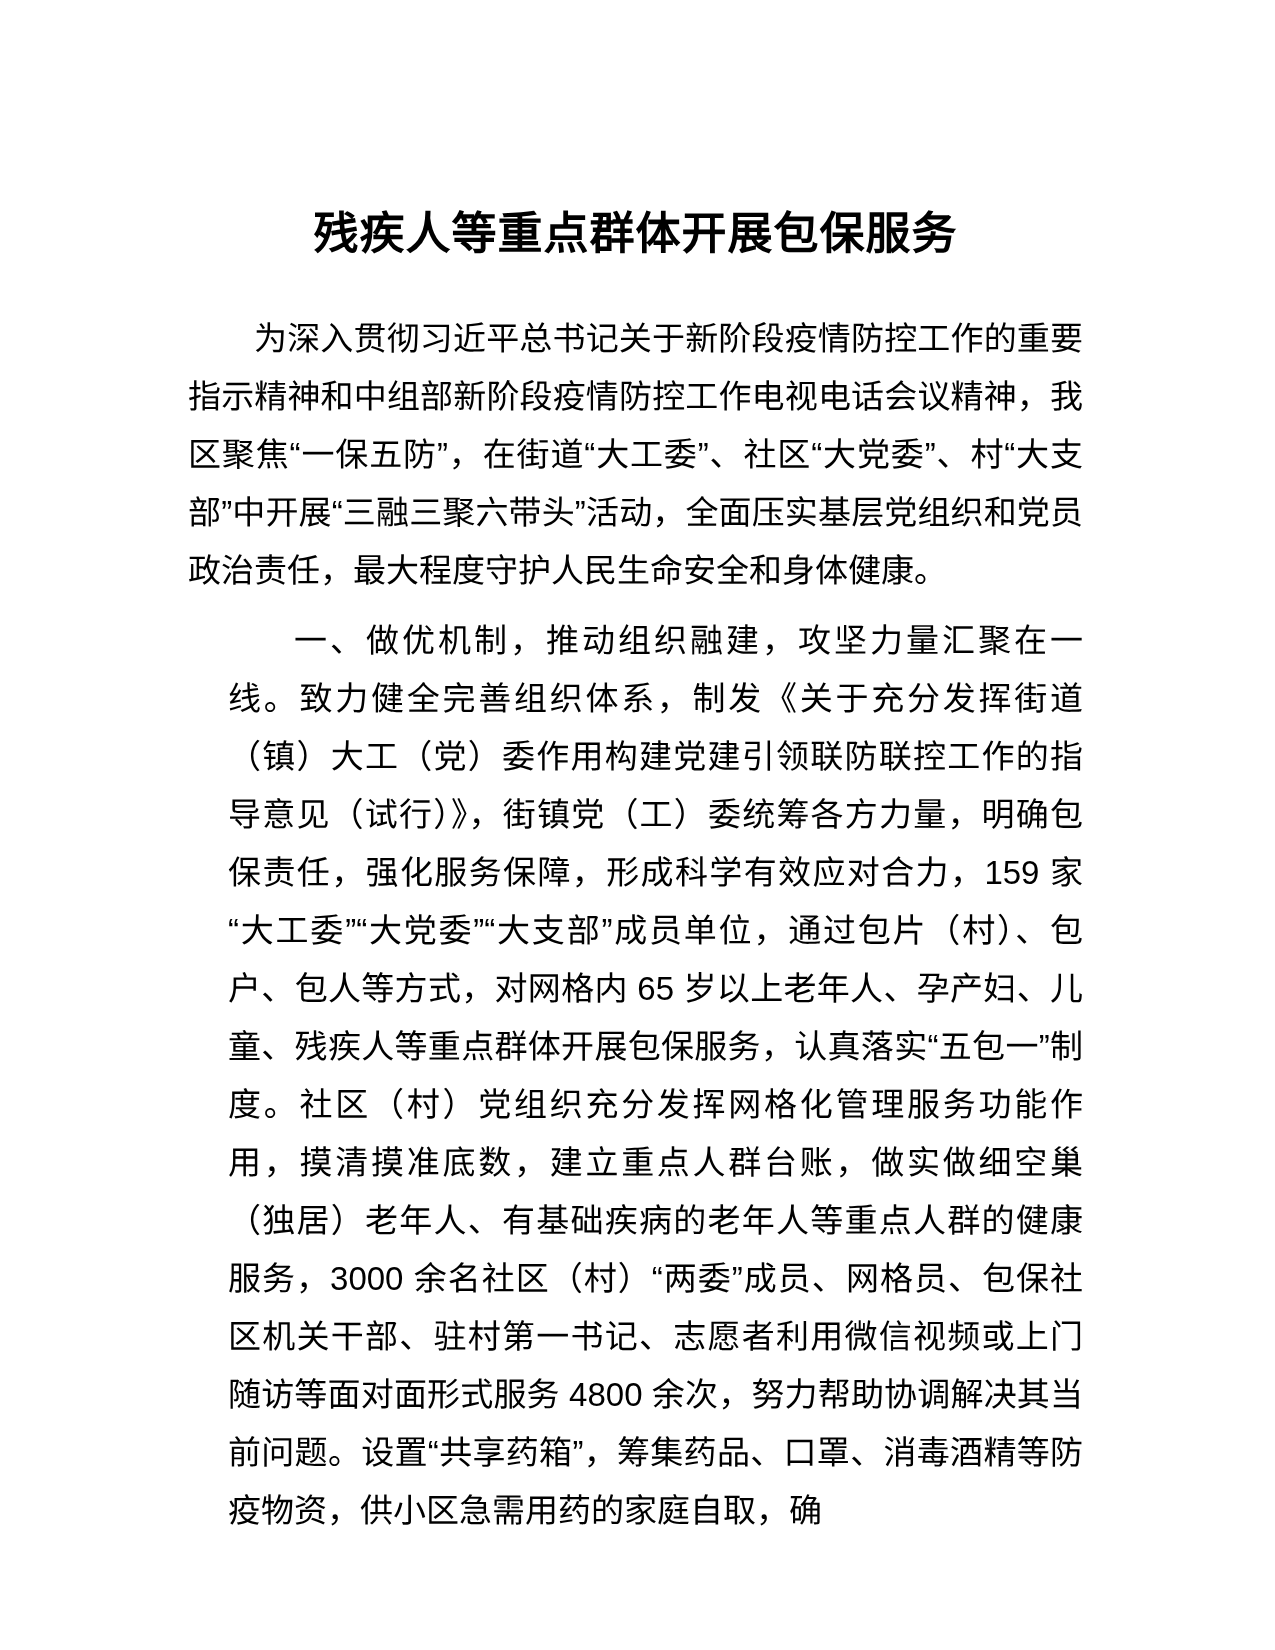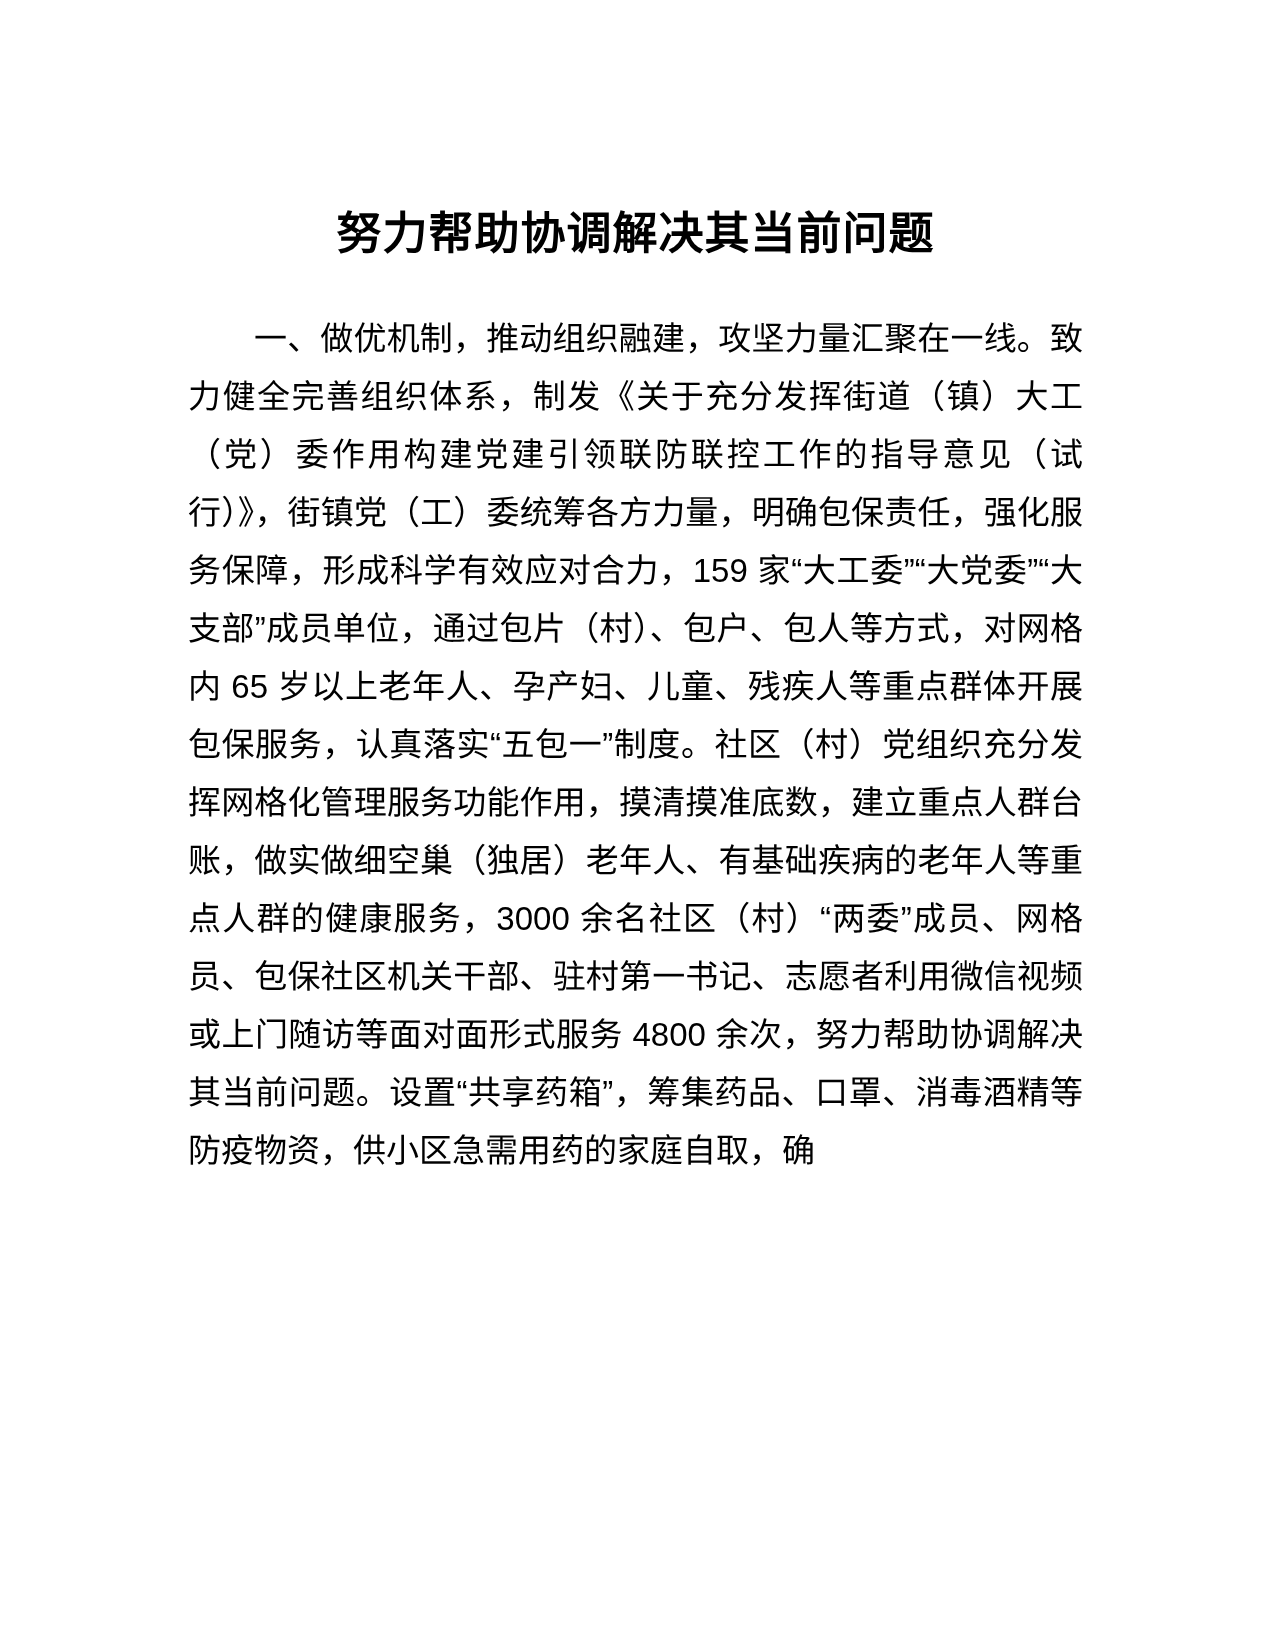--- a/index.html
+++ b/index.html
@@ -40,17 +40,18 @@
   }
   .doc-paragraph + .doc-paragraph {
     margin-top: 12px;
     margin-left: 40px;
   }
 </style>
 </head>
 <body>
 
 <div class="page">
-  <h1 class="doc-title">努力帮助协调解决其当前问题</h1>
+  <h1 class="doc-title">残疾人等重点群体开展包保服务</h1>
 
+  <p class="doc-paragraph">为深入贯彻习近平总书记关于新阶段疫情防控工作的重要指示精神和中组部新阶段疫情防控工作电视电话会议精神，我区聚焦“一保五防”，在街道“大工委”、社区“大党委”、村“大支部”中开展“三融三聚六带头”活动，全面压实基层党组织和党员政治责任，最大程度守护人民生命安全和身体健康。</p>
 
   <p class="doc-paragraph">一、做优机制，推动组织融建，攻坚力量汇聚在一线。致力健全完善组织体系，制发《关于充分发挥街道（镇）大工（党）委作用构建党建引领联防联控工作的指导意见（试行）》，街镇党（工）委统筹各方力量，明确包保责任，强化服务保障，形成科学有效应对合力，159 家“大工委”“大党委”“大支部”成员单位，通过包片（村）、包户、包人等方式，对网格内 65 岁以上老年人、孕产妇、儿童、残疾人等重点群体开展包保服务，认真落实“五包一”制度。社区（村）党组织充分发挥网格化管理服务功能作用，摸清摸准底数，建立重点人群台账，做实做细空巢（独居）老年人、有基础疾病的老年人等重点人群的健康服务，3000 余名社区（村）“两委”成员、网格员、包保社区机关干部、驻村第一书记、志愿者利用微信视频或上门随访等面对面形式服务 4800 余次，努力帮助协调解决其当前问题。设置“共享药箱”，筹集药品、口罩、消毒酒精等防疫物资，供小区急需用药的家庭自取，确</p>
 </div>
 
 </body></html>

